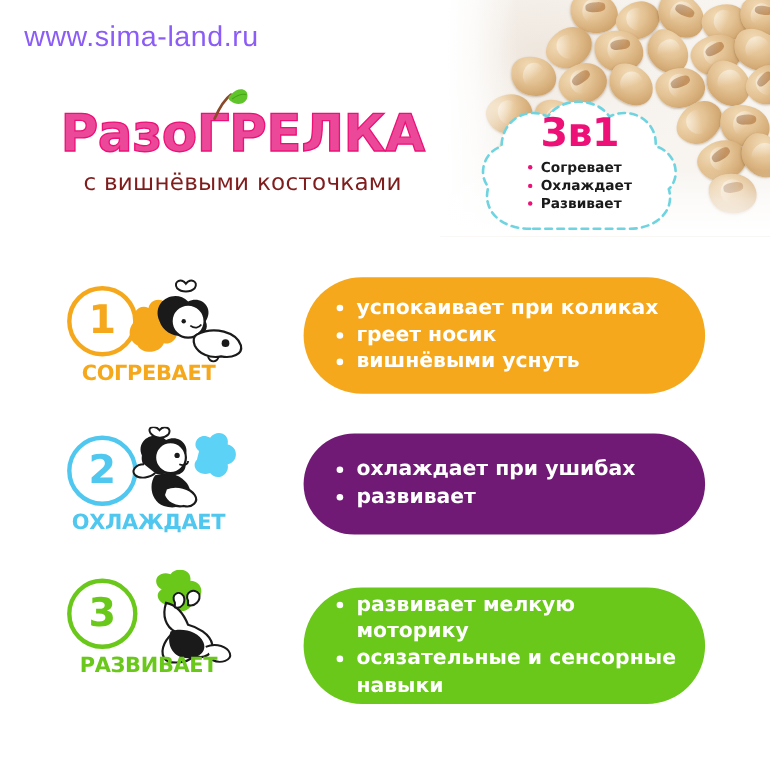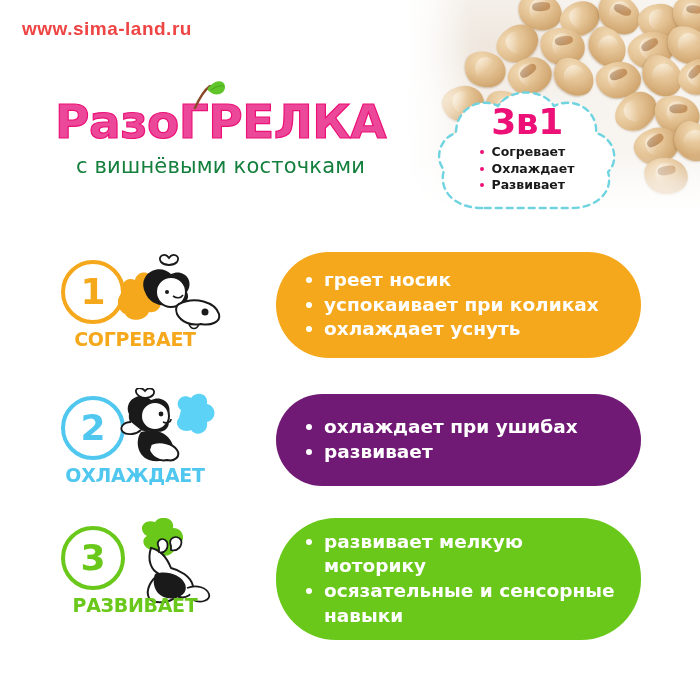--- a/index.html
+++ b/index.html
@@ -14,25 +14,25 @@
     background: #ffffff;
     overflow: hidden;
     font-family: "Liberation Sans", sans-serif;
   }
 
   
   .watermark {
     position: absolute;
     left: 22px;
     top: 18px;
-    font-size: 19px;
+    font-size: 26px;
     letter-spacing: 0.5px;
-    color: #ef4444;
+    color: #8b5cf6;
     font-family: "Liberation Sans", sans-serif;
-    font-weight: 700;
+    font-weight: 400;
     z-index: 40;
     white-space: nowrap;
   }
 
   
   .photo {
     position: absolute;
     right: 0;
     top: 0;
     width: 300px;
@@ -105,21 +105,21 @@
     line-height: 1;
     color: #ec4899;
     letter-spacing: -0.5px;
     white-space: nowrap;
     -webkit-text-stroke: 1.2px #EC1077;
   }
   .brand-sub {
     margin-top: 9px;
     font-family: "DejaVu Sans", sans-serif;
     font-size: 21px;
-    color: #15803d;
+    color: #7f1d1d;
     letter-spacing: 0.2px;
     white-space: nowrap;
     text-align: center;
     width: 100%;
   }
   .leaf {
     position: absolute;
     left: 137px;
     top: -19px;
     width: 34px;
@@ -263,21 +263,21 @@
     position: absolute;
     left: 2px;
     top: 9px;
     width: 6px;
     height: 6px;
     border-radius: 50%;
     background: #ffffff;
   }
   .panel-1 { top: 0px;  height: 106px; background: #F5A81C; }
   .panel-2 { top: 6px;  height: 92px;  background: #701a75; }
-  .panel-3 { top: 0px;  height: 122px; background: #69C81A; }
+  .panel-3 { top: 16px;  height: 106px; background: #69C81A; }
 
   .c-orange { color: #F5A81C; }
   .c-blue   { color: #4FC7EF; }
   .c-green  { color: #69C81A; }
 </style>
 </head>
 <body>
 
 <div id="page">
 
@@ -348,23 +348,23 @@
         <path d="M66 44 C70 47, 74 46, 76 43" stroke="#1a1a1a" stroke-width="1.6" fill="none"></path>
         <path d="M54 10 C50 4, 58 0, 62 6 C66 0, 74 4, 70 10 C66 14, 58 14, 54 10 Z" fill="#ffffff" stroke="#1a1a1a" stroke-width="1.8"></path>
         <path d="M72 52 C88 44, 108 50, 112 62 C114 70, 104 74, 94 72 C84 74, 74 70, 70 62 C68 56, 70 53, 72 52 Z" fill="#ffffff" stroke="#1a1a1a" stroke-width="2"></path>
         <circle cx="98" cy="60" r="3.5" fill="#1a1a1a"></circle>
         <path d="M82 72 C84 78, 90 78, 92 72" stroke="#1a1a1a" stroke-width="1.6" fill="none"></path>
       </svg>
       <div class="rowlabel c-orange">СОГРЕВАЕТ</div>
     </div>
     <div class="panel panel-1">
       <ul>
+        <li><span class="bdot"></span><span>успокаивает при коликах</span></li>
         <li><span class="bdot"></span><span>греет носик</span></li>
-        <li><span class="bdot"></span><span>успокаивает при коликах</span></li>
-        <li><span class="bdot"></span><span>охлаждает уснуть</span></li>
+        <li><span class="bdot"></span><span>вишнёвыми уснуть</span></li>
       </ul>
     </div>
   </div>
 
   <div class="row row-2">
     <div class="icon-col c-blue">
       <div class="numcircle">2</div>
       <svg class="babyart" viewBox="0 0 120 86">
         <path d="M74 22 C66 16, 74 4, 84 10 C90 2, 102 6, 100 16 C110 18, 110 32, 100 34 C102 44, 90 50, 84 42 C74 46, 66 36, 72 30 Z" fill="#5CD2F7"></path>
         <path d="M22 26 C16 12, 34 2, 44 12 C56 6, 68 18, 60 30 C66 38, 56 48, 46 42 C34 46, 20 38, 22 26 Z" fill="#1a1a1a"></path>

